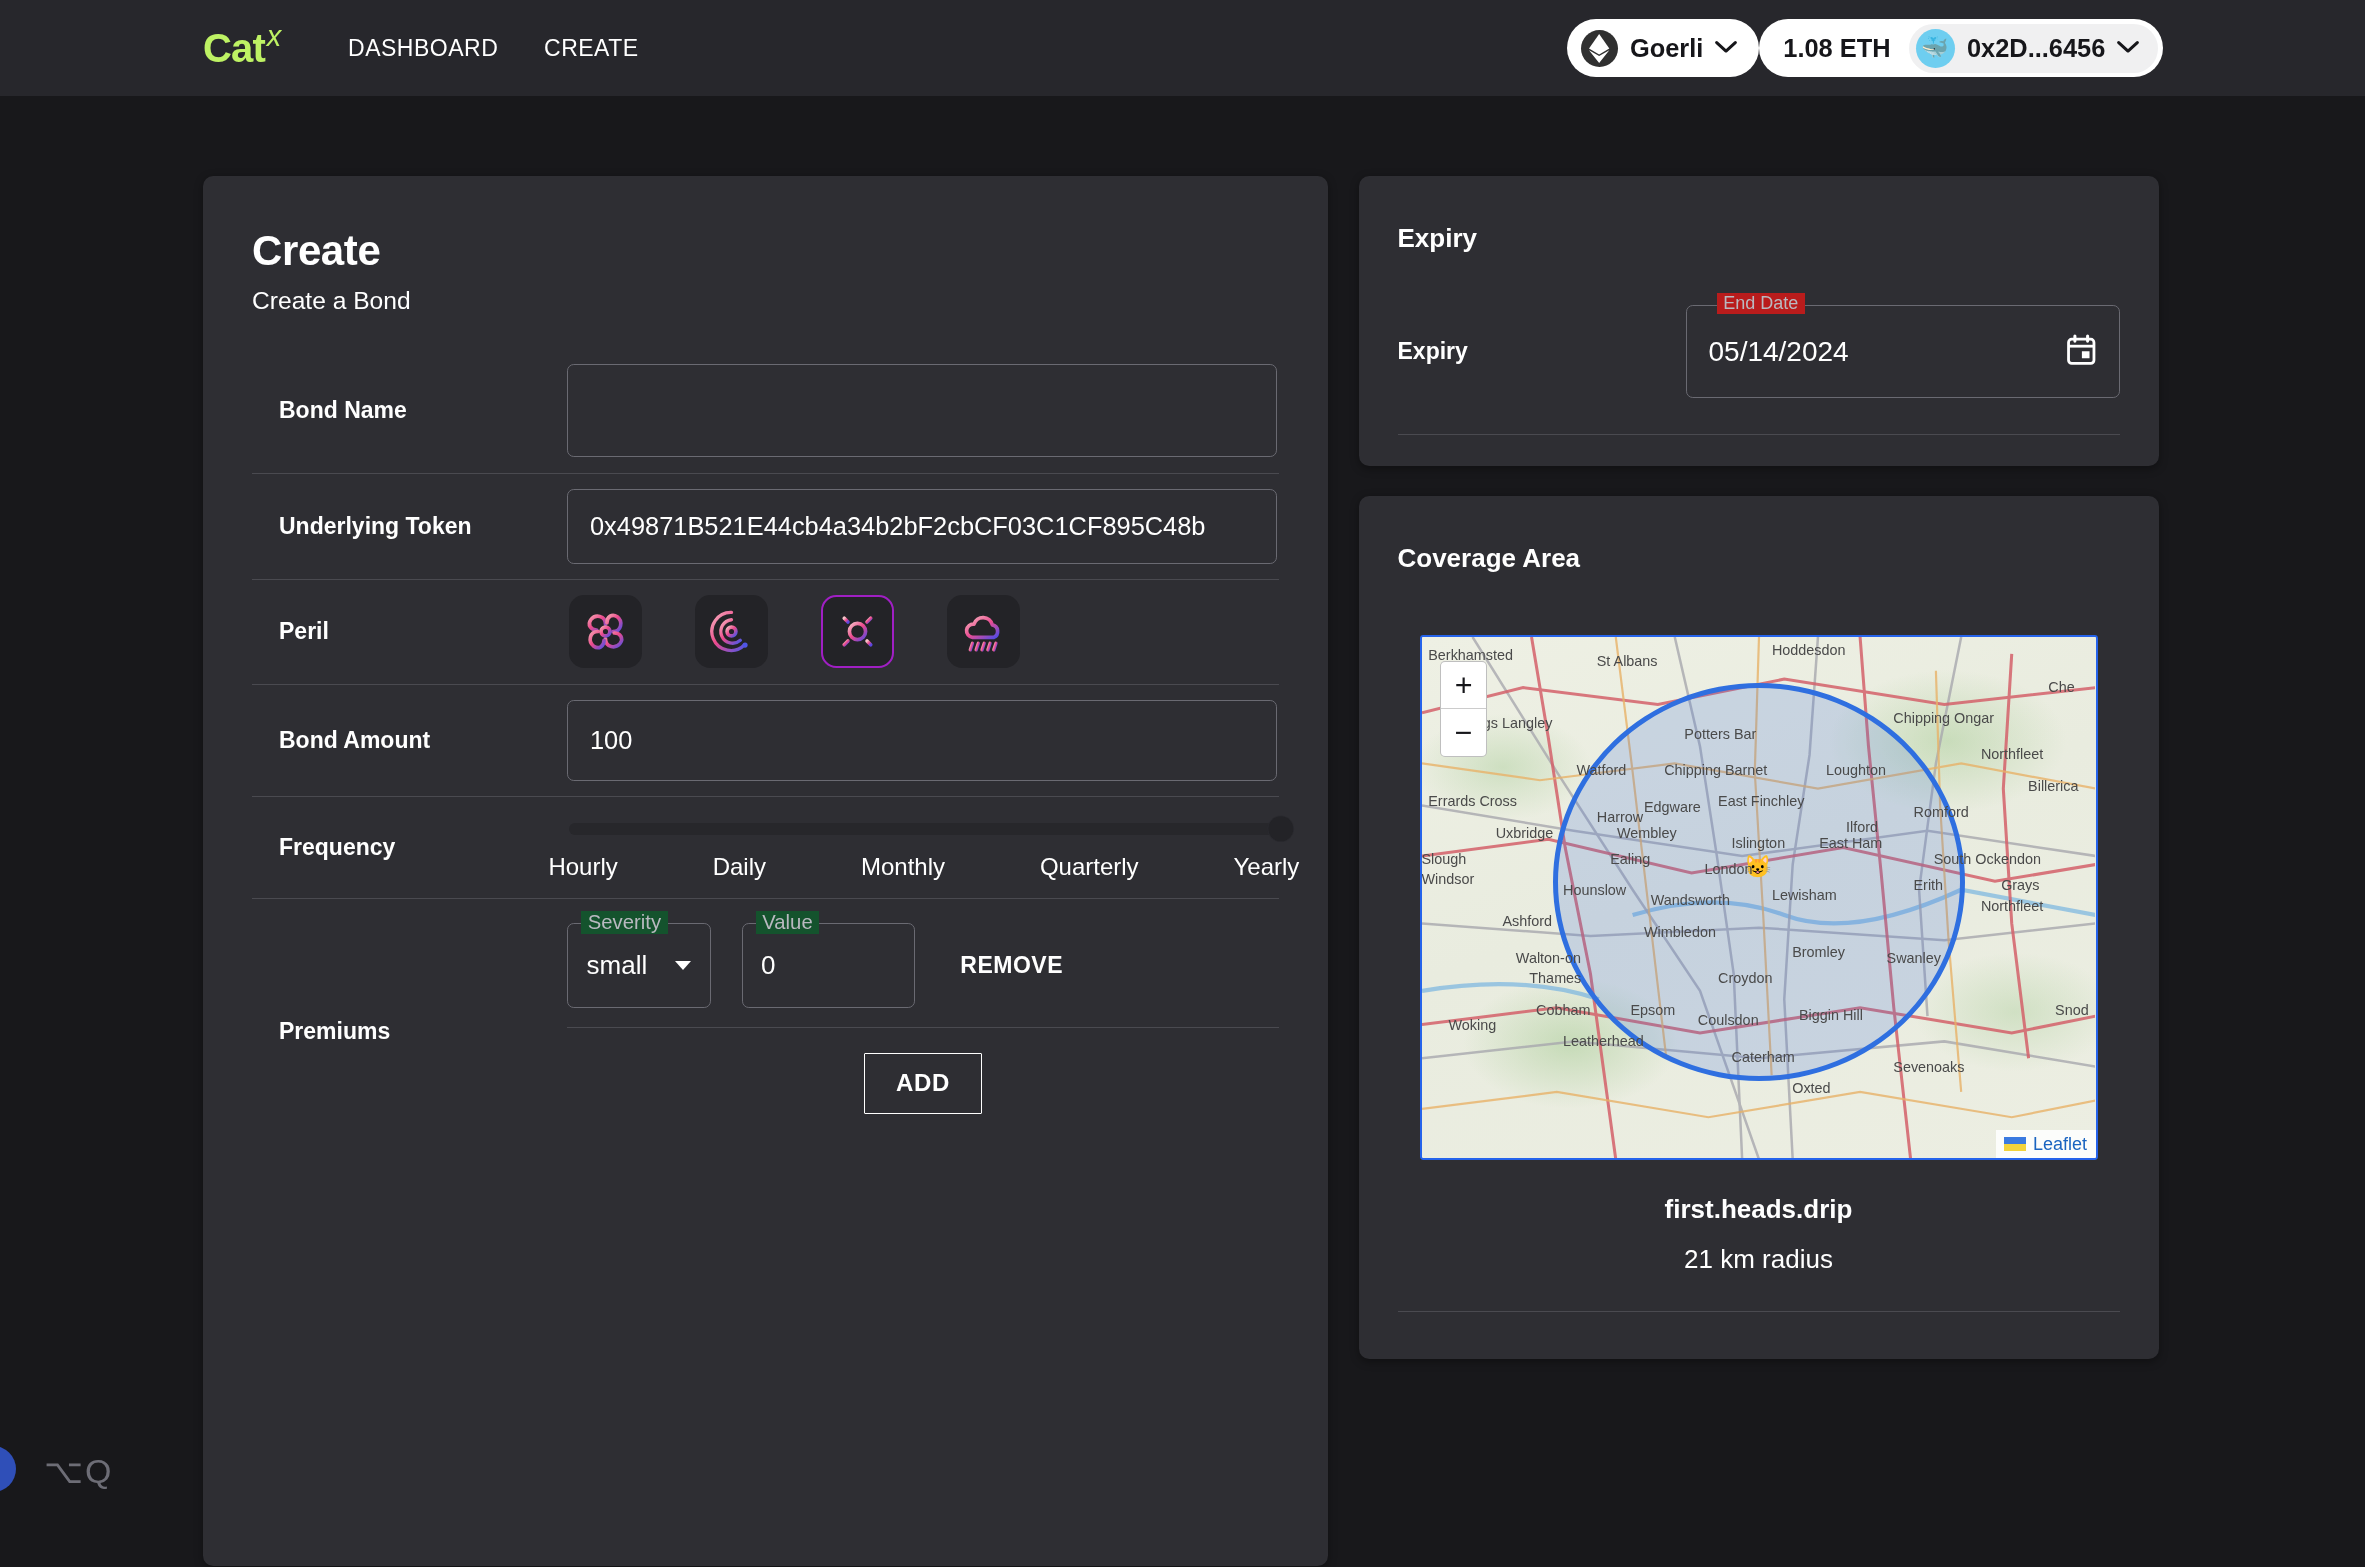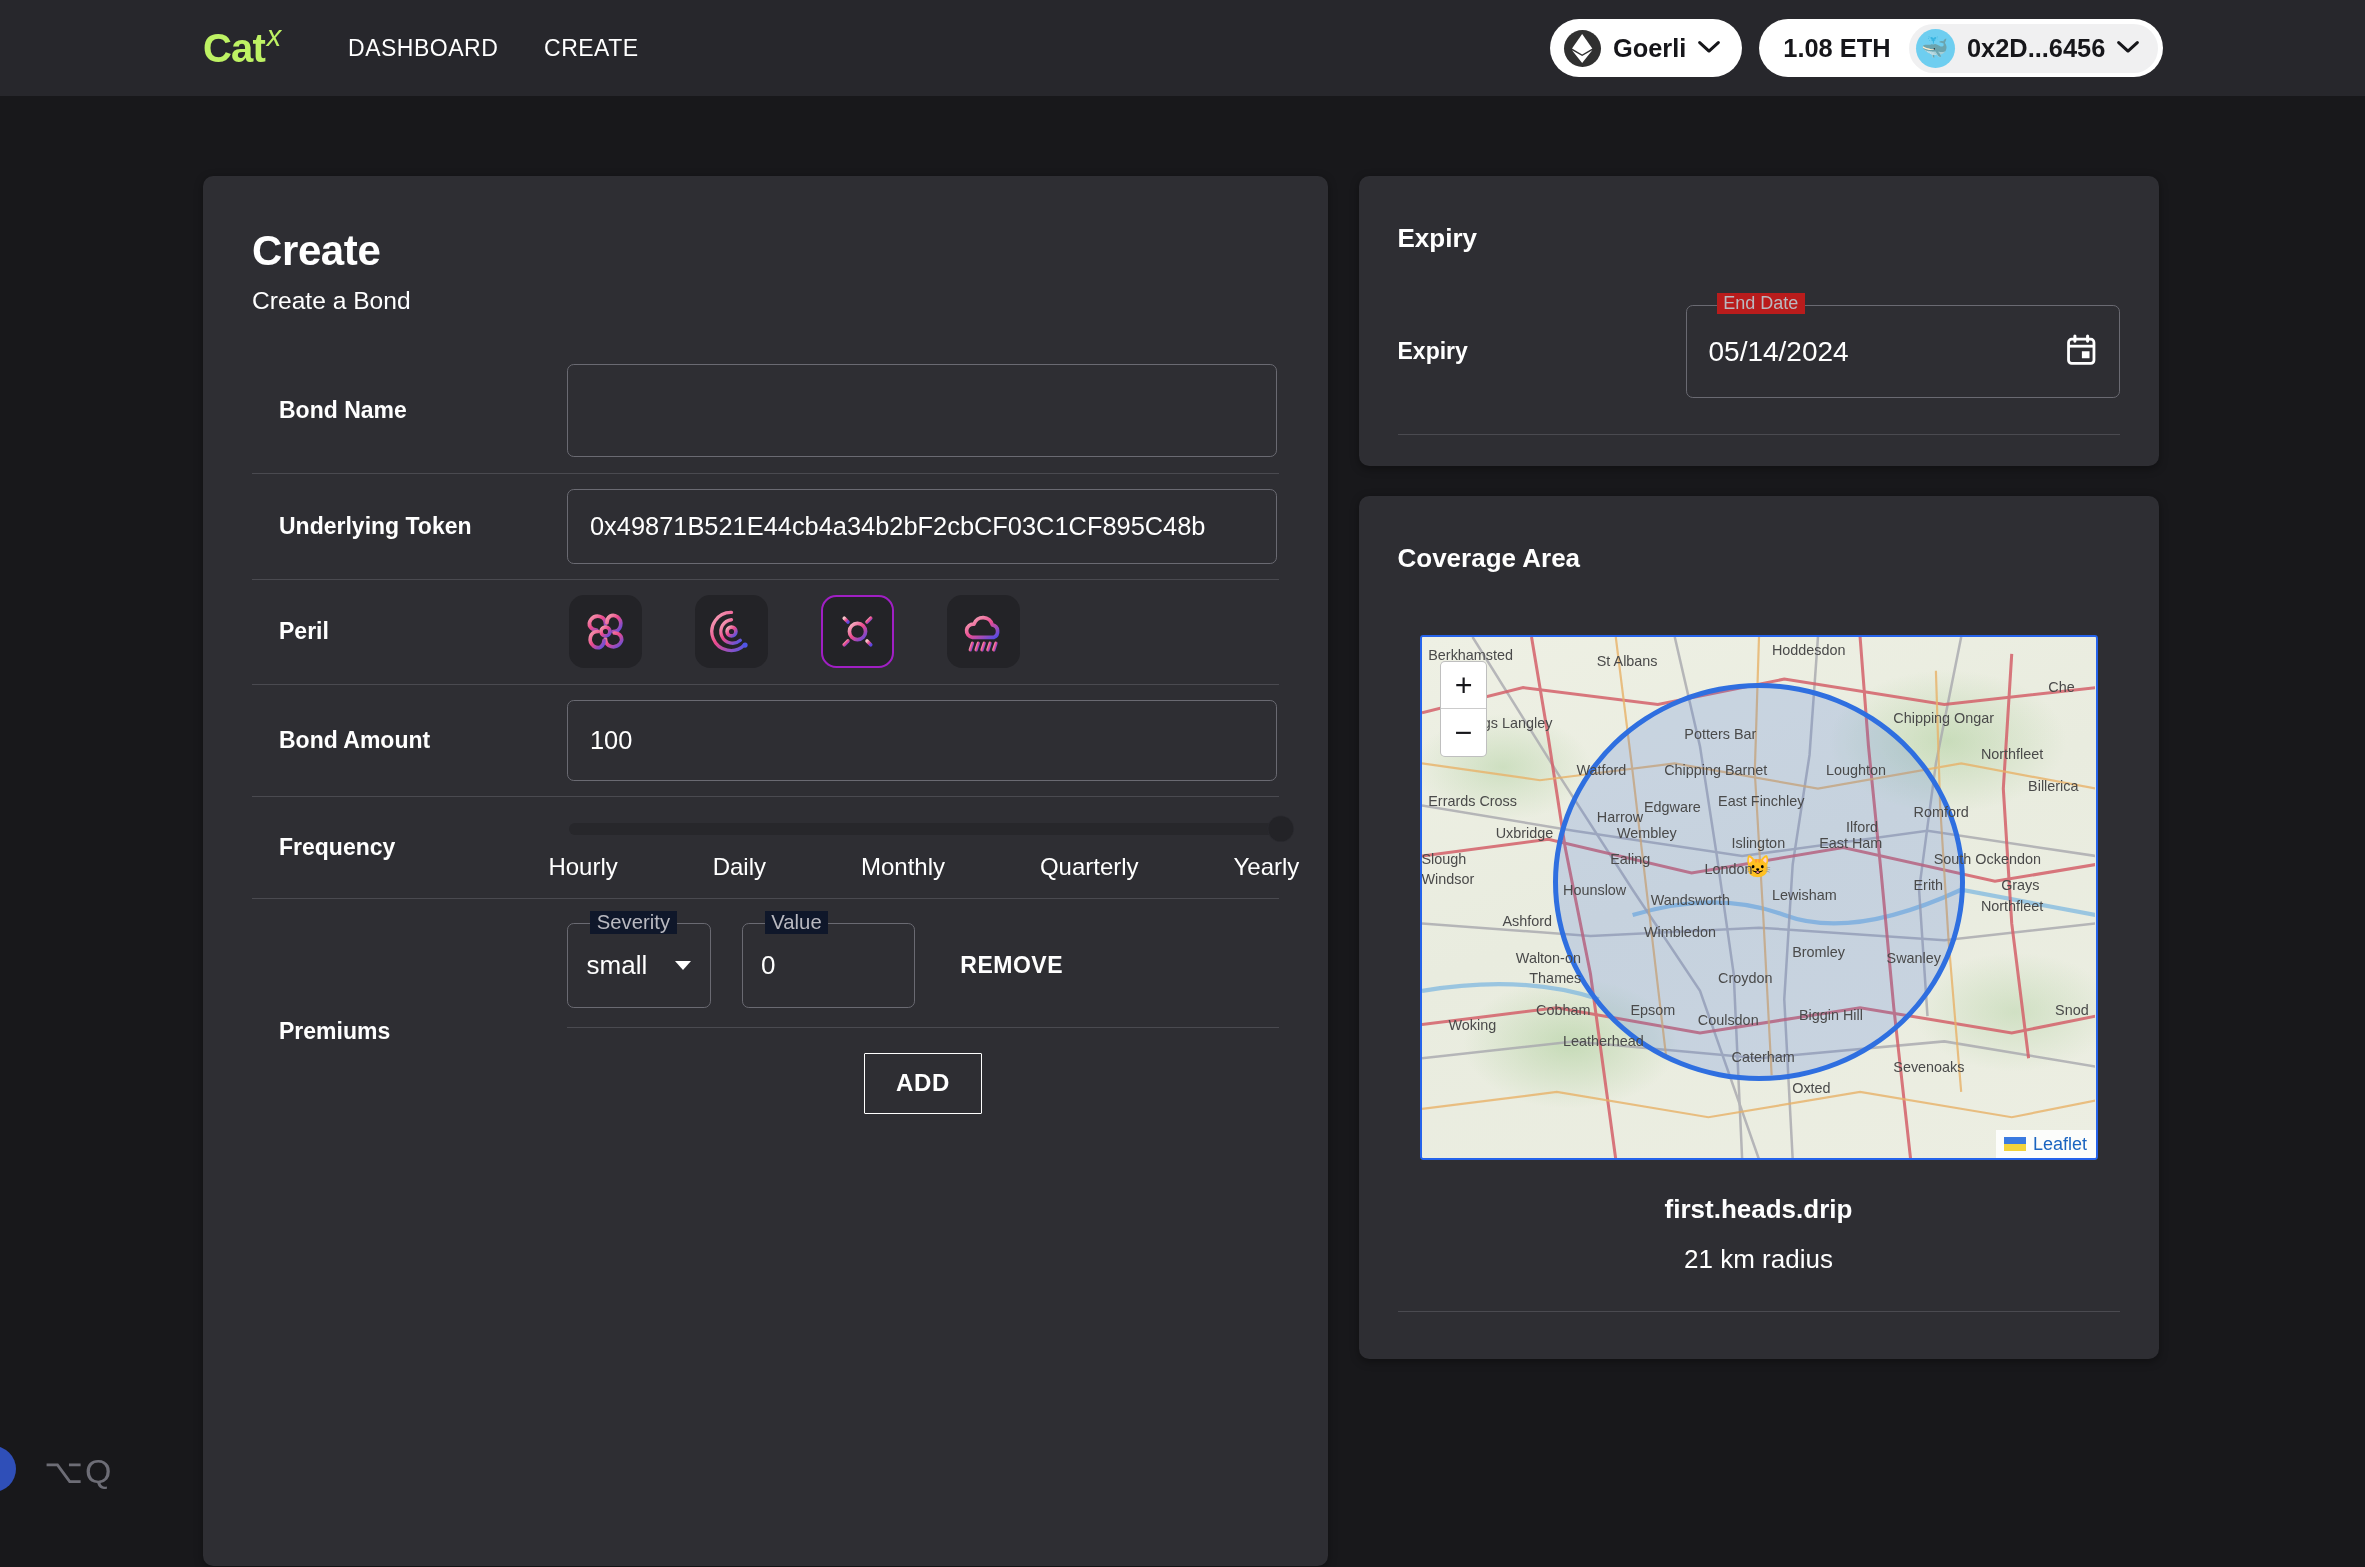--- a/index.html
+++ b/index.html
@@ -28,21 +28,21 @@
     margin-left: 1.7px; margin-top: -5.1px;
   }
   .nav-links { display: flex; margin-left: 54px; gap: 18.6px; }
   .nav-link {
     color: #fff; font-size: 23px; font-weight: 400;
     letter-spacing: 0.5px; padding: 12px 13.6px; cursor: pointer;
     white-space: nowrap;
   }
   .nav-right {
     margin-left: auto; margin-right: 203px;
-    display: flex; align-items: center; gap: 17px;
+    display: flex; align-items: center; 
   }
   .chain-pill {
     background: #fff; border-radius: 29px;
     height: 58px; display: flex; align-items: center;
     padding: 0 22px 0 13.6px; gap: 12px; cursor: pointer;
   }
   .chain-icon {
     width: 37px; height: 37px; border-radius: 50%;
     background: #303030;
     display: flex; align-items: center; justify-content: center;
@@ -143,22 +143,22 @@
 
   
   .premium-row { display: flex; align-items: center; gap: 30.5px; padding-top: 8.5px; }
   .outlined {
     position: relative;
     border: 0.8px solid #6a6a72; border-radius: 6.8px;
     height: 85px; display: flex; align-items: center;
     padding: 0 18.6px;
   }
   .outlined > .legend {
-    position: absolute; top: -12.7px; left: 22px;
-    background: #0f172a; padding: 0 6.8px;
+    position: absolute; top: -12.7px; left: 13px;
+    background: #14532d; padding: 0 6.8px;
     color: #b9b9c0; font-size: 20.3px;
   }
   .select-box { width: 144px; justify-content: space-between; cursor: pointer; }
   .select-value { color: #fff; font-size: 26px; }
   .select-caret {
     width: 0; height: 0; margin-left: 8.5px;
     border-left: 8.5px solid transparent;
     border-right: 8.5px solid transparent;
     border-top: 9.3px solid #fff;
   }

